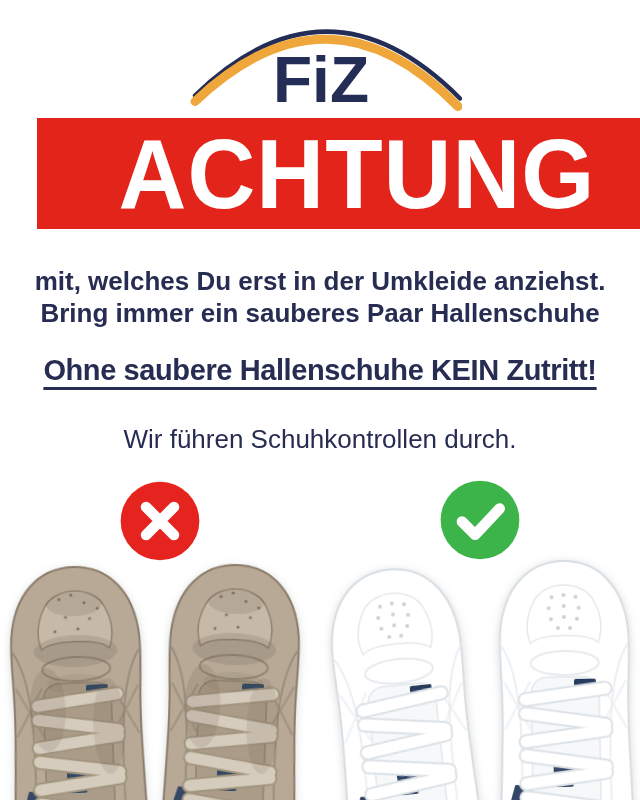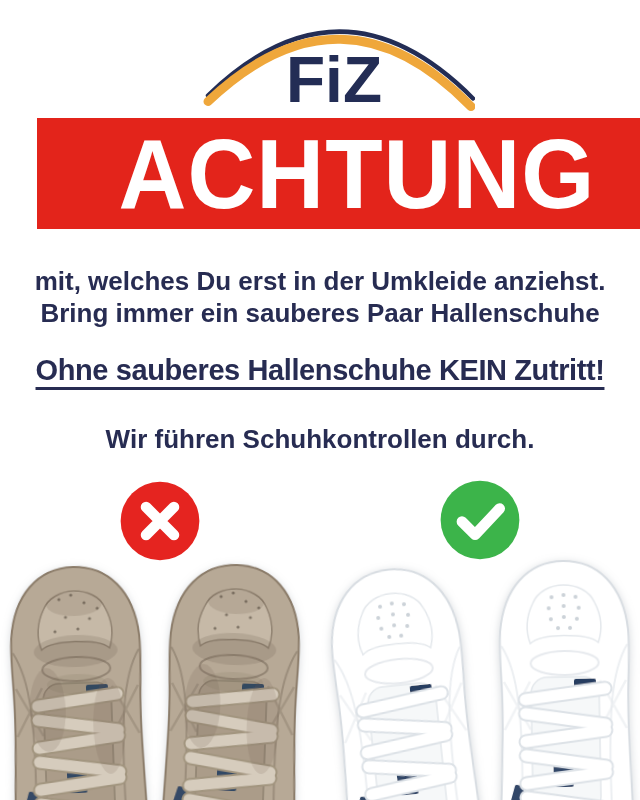--- a/index.html
+++ b/index.html
@@ -11,21 +11,21 @@
     --good-green:#3cb44a;
     --background:#ffffff;
   }
   *{margin:0;padding:0;box-sizing:border-box;}
   body{background:#ffffff;font-family:"Liberation Sans",sans-serif;}
   .poster{
     position:relative;width:640px;height:800px;
     background:var(--background);overflow:hidden;
   }
   
-  .logo-wrap{position:absolute;top:24px;left:187px;width:288px;height:94px;}
+  .logo-wrap{position:absolute;top:24px;left:174px;width:288px;height:94px;}
   .logo-wrap svg{display:block;width:100%;height:100%;}
   .logo-text{
     font-family:"Liberation Sans",sans-serif;font-weight:bold;
     fill:var(--logo-navy);font-size:64px;
   }
   
   .banner{
     position:absolute;top:118px;left:0;width:640px;height:111px;
     background:var(--banner-red);
     display:flex;align-items:center;justify-content:center;margin-left:37px;
@@ -40,21 +40,21 @@
     color:var(--text-navy);font-weight:bold;font-size:26px;line-height:32px;
   }
   .rule{
     position:absolute;top:354px;left:0;width:640px;text-align:center;
     color:var(--text-navy);font-weight:bold;font-size:29px;letter-spacing:-0.4px;
     text-decoration:underline;text-decoration-thickness:3px;text-underline-offset:7px;
     white-space:nowrap;
   }
   .note{
     position:absolute;top:424px;left:0;width:640px;text-align:center;
-    color:var(--text-navy);font-weight:bold;font-size:26px;
+    color:var(--text-navy);font-weight:normal;font-size:26px;
   }
   
   .photos{position:absolute;top:545px;left:0;width:640px;height:255px;display:flex;}
   .photo{width:320px;height:255px;display:block;}
   .shoe.dirty{
     --base:#b7a996;--edge:#8b7c69;--cap:#c6b9a7;--line:#8f8170;--tongue:#ab9c89;
     --lace:#d6ccbd;--laceshadow:#a2957f;--accent:#2c4563;--dot:#8f8170;--perf:0;--dirt:1;
   }
   .shoe.clean{
     --base:#ffffff;--edge:#d8dde2;--cap:#ffffff;--line:#e4e8ec;--tongue:#f6f8f9;
@@ -159,21 +159,21 @@
 
   <div class="banner">
     <div class="banner-text">ACHTUNG</div>
   </div>
 
   <div class="intro">
     <div>mit, welches Du erst in der Umkleide anziehst.</div>
     <div>Bring immer ein sauberes Paar Hallenschuhe</div>
   </div>
 
-  <div class="rule">Ohne sauberes Hallenschuhe KEIN Zutritt!</div>
+  <div class="rule">Ohne saubere Hallenschuhe KEIN Zutritt!</div>
 
   <div class="note">Wir führen Schuhkontrollen durch.</div>
 
   <div class="photos">
     <svg class="photo" viewBox="0 0 320 255">
       <g class="shoe dirty" filter="url(#soft)" transform="translate(2,14) rotate(-2,75,130)">
           <use href="#shoe"></use>
         </g>
       <g class="shoe dirty" filter="url(#soft)" transform="translate(158,12) rotate(2,75,130)">
           <use href="#shoe"></use>

